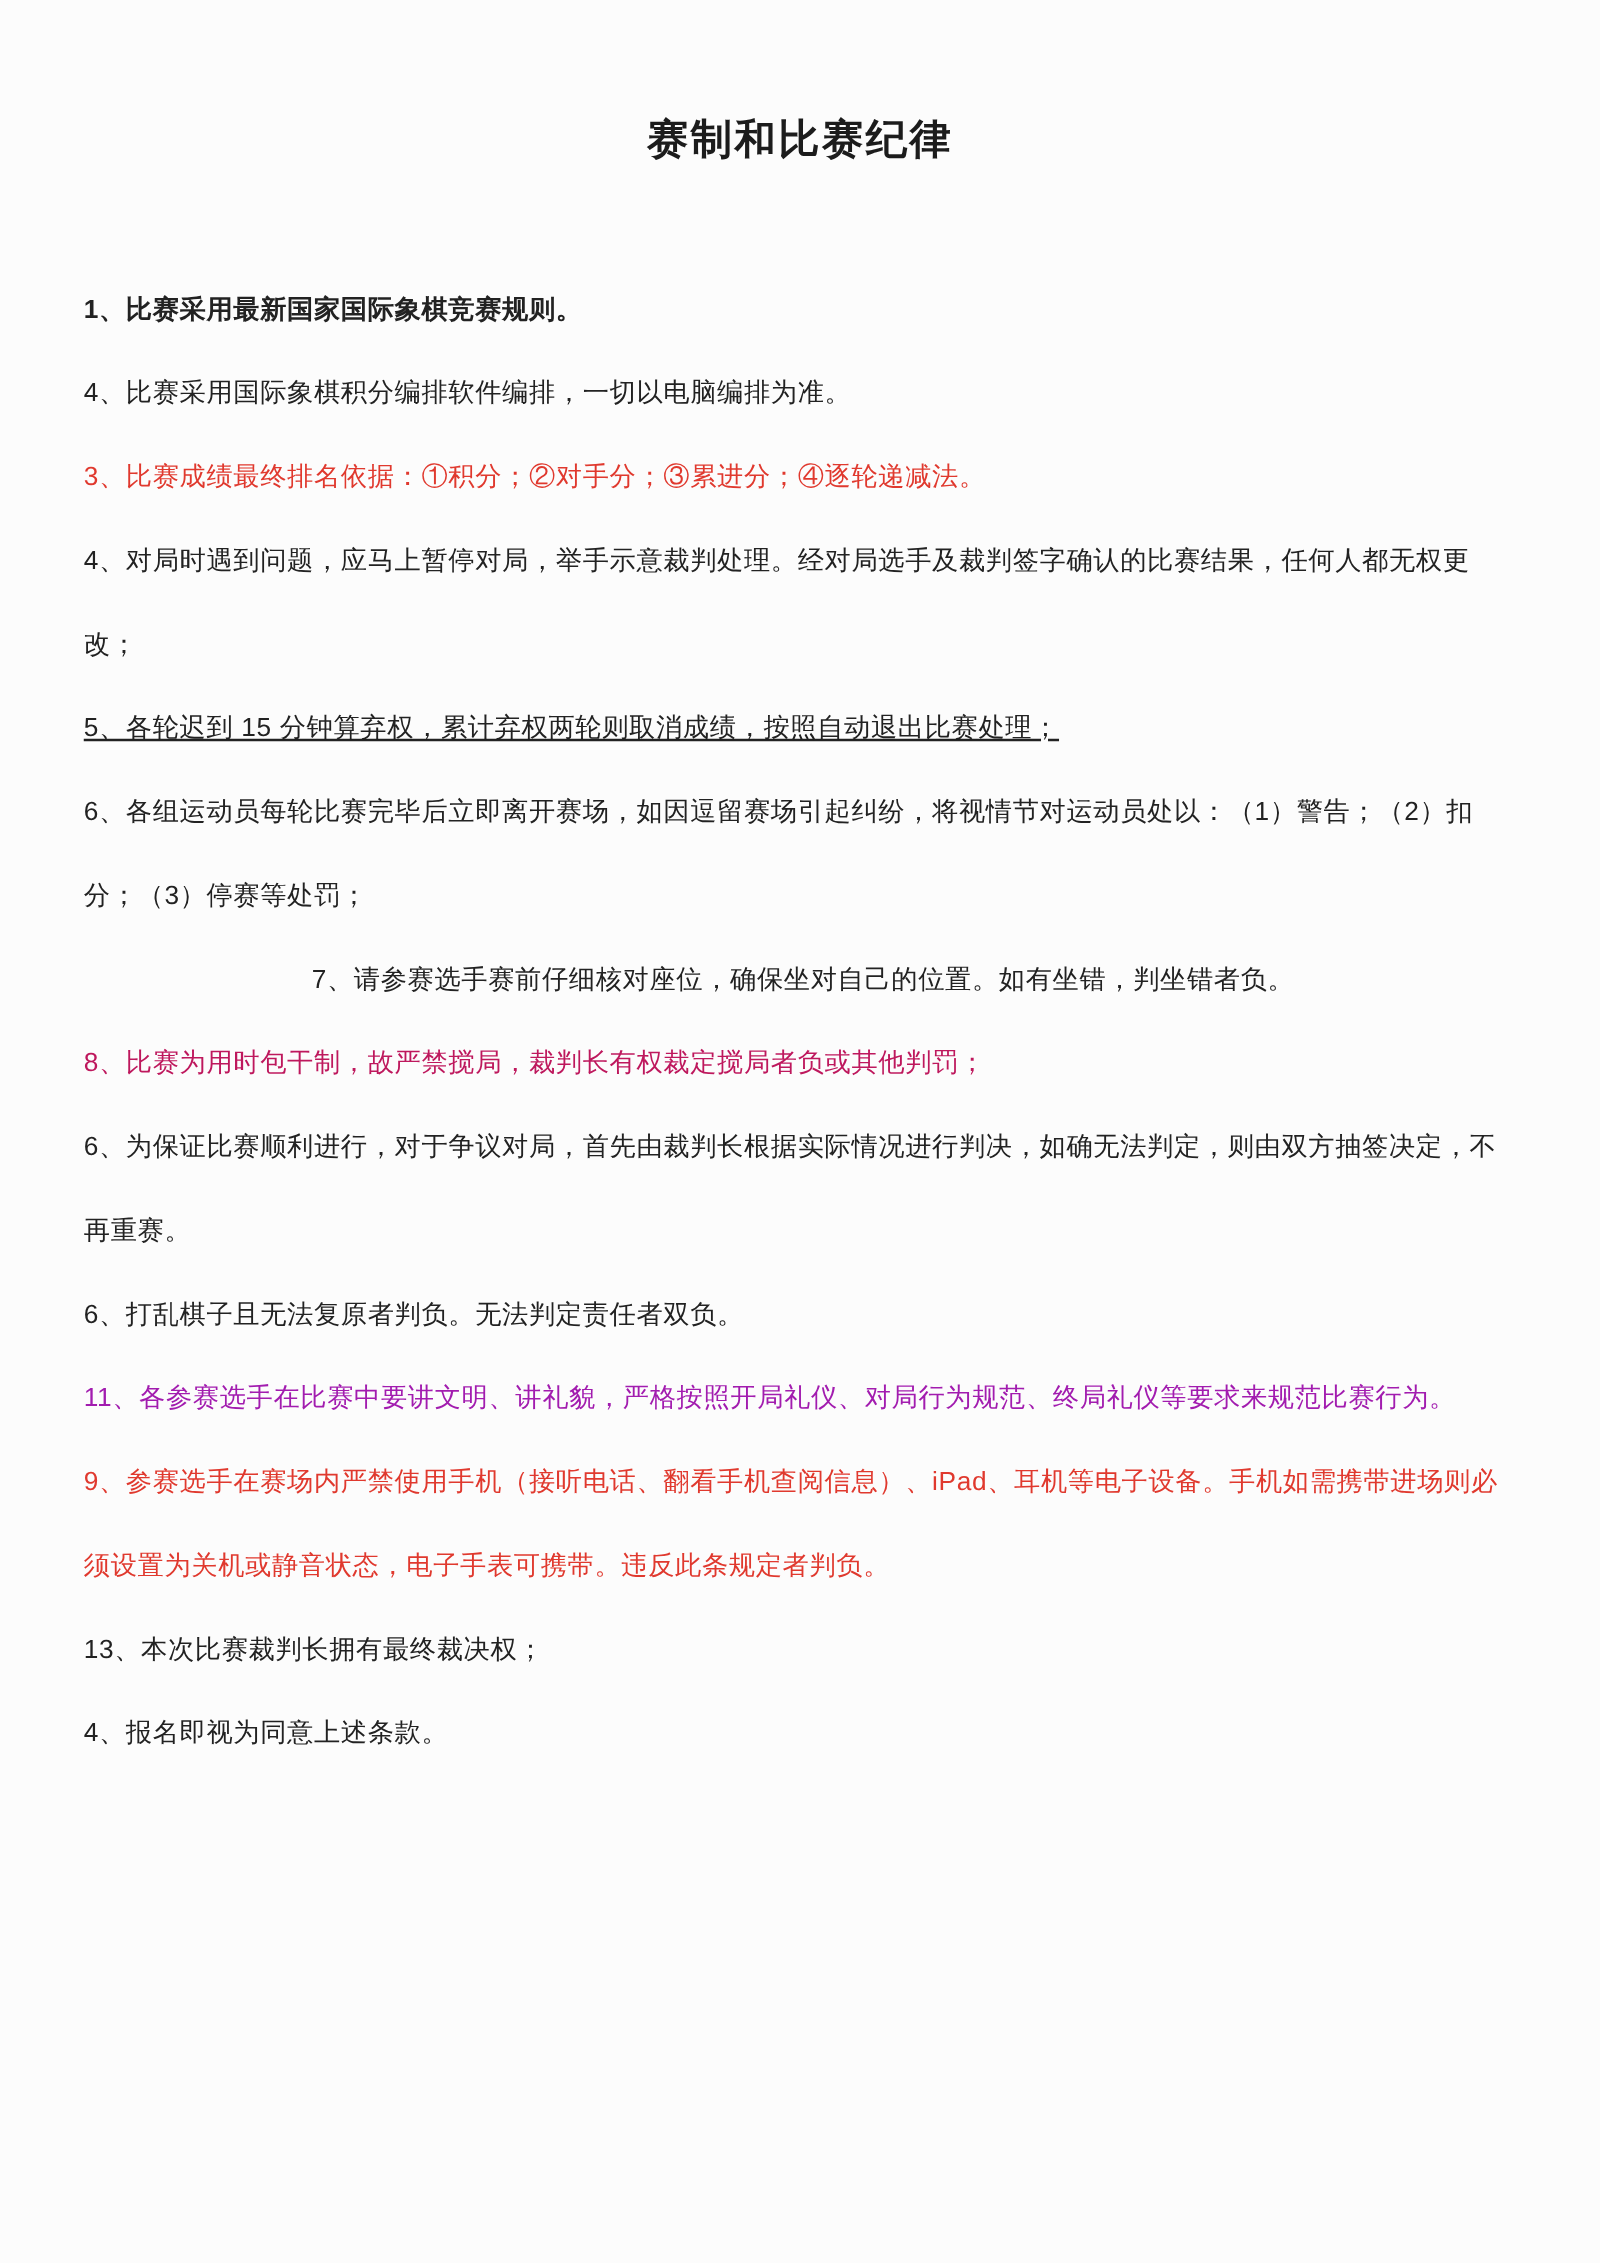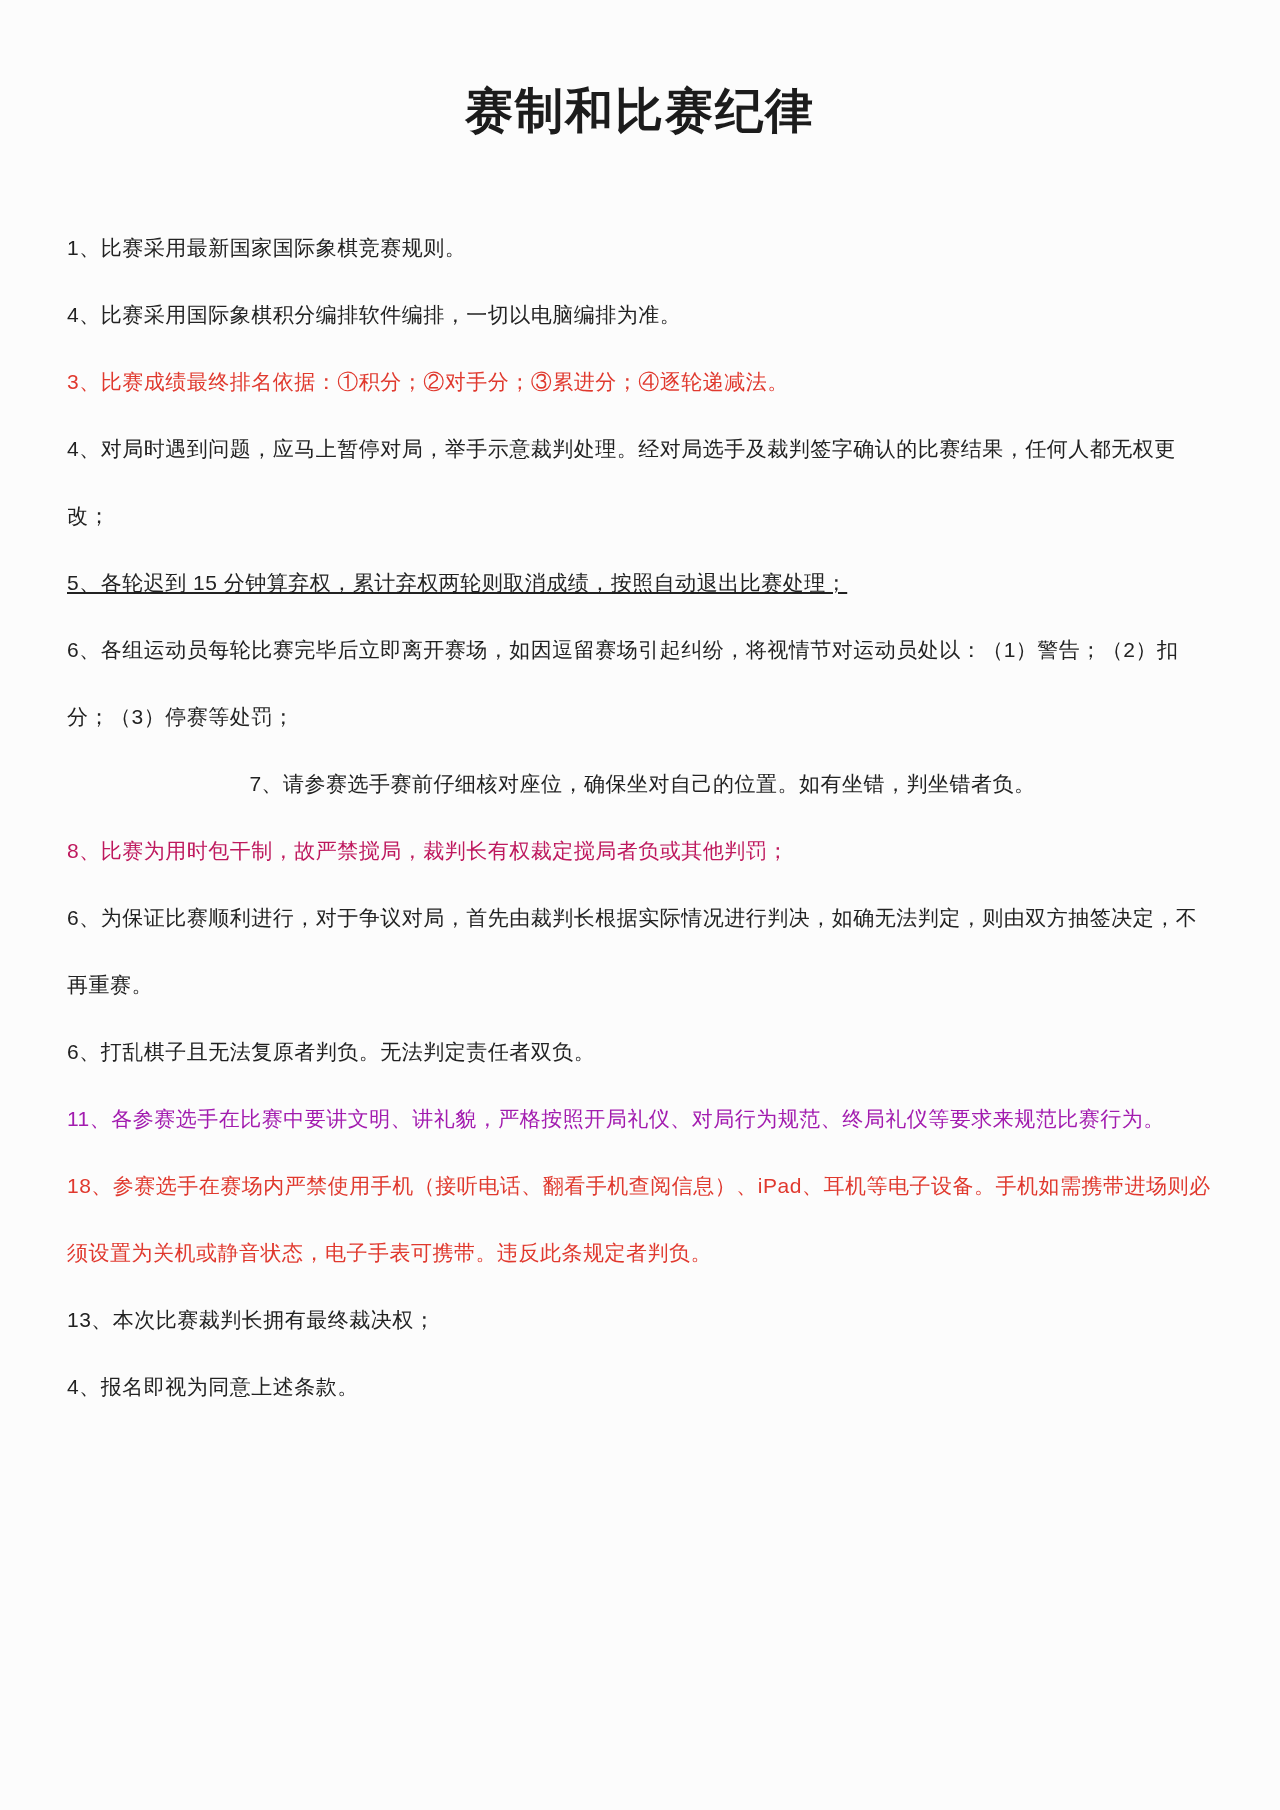--- a/index.html
+++ b/index.html
@@ -16,21 +16,21 @@
   .page {
     width: 1280px;
     height: 1810px;
     box-sizing: border-box;
     background: #fcfcfc;
   }
   .doc-title {
     margin: 0;
     padding-top: 92px;
     text-align: center;
-    font-size: 48px;
+    font-size: 33px;
     line-height: 38px;
     font-weight: 700;
     letter-spacing: 2px;
     color: #1c1c1c;
   }
   .rules {
     margin-top: 84px;
     padding: 0 62px 0 67px;
     font-size: 21px;
     line-height: 67px;
@@ -43,28 +43,28 @@
     letter-spacing: 0.5px;
   }
 </style>
 </head>
 <body style="background: rgb(252, 252, 252);">
 
 <div class="page">
   <h1 class="doc-title">赛制和比赛纪律</h1>
 
   <div class="rules">
-    <p class="rule" style="color: rgb(34, 34, 34);">1、比赛采用最新国家国际象棋竞赛规则。</p>
+    <p class="rule" style="color: rgb(34, 34, 34); font-weight: bold;">1、比赛采用最新国家国际象棋竞赛规则。</p>
     <p class="rule" style="color: rgb(34, 34, 34);">4、比赛采用国际象棋积分编排软件编排，一切以电脑编排为准。</p>
     <p class="rule" style="color: rgb(224, 57, 46);">3、比赛成绩最终排名依据：①积分；②对手分；③累进分；④逐轮递减法。</p>
     <p class="rule" style="color: rgb(34, 34, 34);">4、对局时遇到问题，应马上暂停对局，举手示意裁判处理。经对局选手及裁判签字确认的比赛结果，任何人都无权更改；</p>
     <p class="rule" style="color: rgb(34, 34, 34); text-decoration: underline;">5、各轮迟到 15 分钟算弃权，累计弃权两轮则取消成绩，按照自动退出比赛处理；</p>
     <p class="rule" style="color: rgb(34, 34, 34);">6、各组运动员每轮比赛完毕后立即离开赛场，如因逗留赛场引起纠纷，将视情节对运动员处以：（1）警告；（2）扣分；（3）停赛等处罚；</p>
     <p class="rule" style="color: rgb(34, 34, 34); text-align: center;">7、请参赛选手赛前仔细核对座位，确保坐对自己的位置。如有坐错，判坐错者负。</p>
     <p class="rule" style="color: #be185d;">8、比赛为用时包干制，故严禁搅局，裁判长有权裁定搅局者负或其他判罚；</p>
     <p class="rule" style="color: rgb(34, 34, 34);">6、为保证比赛顺利进行，对于争议对局，首先由裁判长根据实际情况进行判决，如确无法判定，则由双方抽签决定，不再重赛。</p>
     <p class="rule" style="color: rgb(34, 34, 34);">6、打乱棋子且无法复原者判负。无法判定责任者双负。</p>
     <p class="rule" style="color: #a21caf;">11、各参赛选手在比赛中要讲文明、讲礼貌，严格按照开局礼仪、对局行为规范、终局礼仪等要求来规范比赛行为。</p>
-    <p class="rule" style="color: rgb(224, 57, 46);">18、参赛选手在赛场内严禁使用手机（接听电话、翻看手机查阅信息）、iPad、耳机等电子设备。手机如需携带进场则必须设置为关机或静音状态，电子手表可携带。违反此条规定者判负。</p>
+    <p class="rule" style="color: rgb(224, 57, 46);">9、参赛选手在赛场内严禁使用手机（接听电话、翻看手机查阅信息）、iPad、耳机等电子设备。手机如需携带进场则必须设置为关机或静音状态，电子手表可携带。违反此条规定者判负。</p>
     <p class="rule" style="color: rgb(34, 34, 34);">13、本次比赛裁判长拥有最终裁决权；</p>
     <p class="rule" style="color: rgb(34, 34, 34);">4、报名即视为同意上述条款。</p>
   </div>
 </div>
 
 </body></html>

